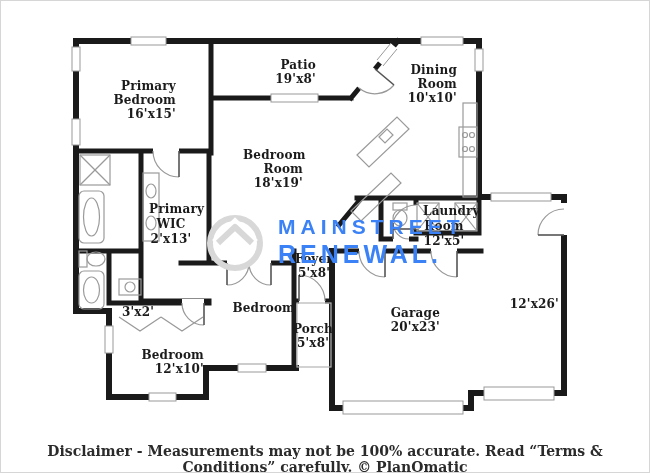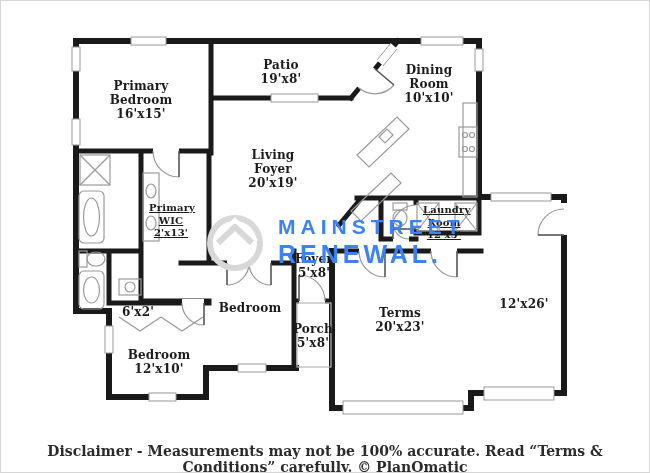--- a/index.html
+++ b/index.html
@@ -4,23 +4,23 @@
 <style>
   html,body{margin:0;padding:0;background:#fff;}
   #page{position:relative;width:650px;height:473px;background:#ffffff;
         border:1px solid #d6d6d6;box-sizing:border-box;overflow:hidden;
         font-family:"DejaVu Serif",serif;}
   #plan-svg{position:absolute;left:0;top:0;}
   .lbl{position:absolute;text-align:center;font-weight:bold;color:#1b1b1b;
        line-height:1.18;letter-spacing:.2px;z-index:3;}
   .lbl .name,.lbl .dims{display:block;}
   .lbl .name:empty{display:none;}
-  .sz-lg{font-size:12px;}
+  .sz-lg{font-size:12px;text-align:right;}
   .sz-md{font-size:12px;}
-  .sz-xs{font-size:10px;line-height:1.25;text-decoration:underline;}
+  .sz-xs{font-size:12px;line-height:1.25;}
   .watermark{position:absolute;left:203px;top:210px;display:flex;align-items:center;
              gap:12px;z-index:4;pointer-events:none;}
   .wm-text{font-family:"Liberation Sans",sans-serif;font-weight:bold;color:#3b82f6;}
   .wm-line1{font-size:21px;letter-spacing:5px;}
   .wm-line2{font-size:25px;letter-spacing:4px;margin-top:1px;}
   .disclaimer{position:absolute;left:0;right:0;top:442px;text-align:center;
               font-size:14px;font-weight:600;color:#2b2b2b;z-index:3;}
 </style>
 </head>
 <body>
@@ -175,22 +175,22 @@
   </div>
   <div class="lbl sz-lg" style="left:245px;top:57px;width:70px">
     <span class="name">Patio</span>
     <span class="dims">19'x8'</span>
   </div>
   <div class="lbl sz-lg" style="left:400px;top:62px;width:56px">
     <span class="name">Dining Room</span>
     <span class="dims">10'x10'</span>
   </div>
   <div class="lbl sz-lg" style="left:242px;top:147px;width:60px">
-    <span class="name">Living Foyer</span>
-    <span class="dims">20'x19'</span>
+    <span class="name">Bedroom Room</span>
+    <span class="dims">18'x19'</span>
   </div>
   <div class="lbl sz-xs" style="left:148px;top:201px;width:44px">
     <span class="name">Primary WIC</span>
     <span class="dims">2'x13'</span>
   </div>
   <div class="lbl sz-xs" style="left:422px;top:203px;width:42px">
     <span class="name">Laundry Room</span>
     <span class="dims">12'x5'</span>
   </div>
   <div class="lbl sz-md" style="left:288px;top:251px;width:50px">
@@ -198,34 +198,34 @@
     <span class="dims">5'x8'</span>
   </div>
   <div class="lbl sz-lg" style="left:204px;top:300px;width:90px">
     <span class="name">Bedroom</span>
   </div>
   <div class="lbl sz-md" style="left:287px;top:321px;width:50px">
     <span class="name">Porch</span>
     <span class="dims">5'x8'</span>
   </div>
   <div class="lbl sz-lg" style="left:359px;top:305px;width:80px">
-    <span class="name">Terms</span>
+    <span class="name">Garage</span>
     <span class="dims">20'x23'</span>
   </div>
   <div class="lbl sz-lg" style="left:488px;top:296px;width:70px">
 
     <span class="dims">12'x26'</span>
   </div>
   <div class="lbl sz-lg" style="left:113px;top:347px;width:90px">
     <span class="name">Bedroom</span>
     <span class="dims">12'x10'</span>
   </div>
   <div class="lbl sz-md" style="left:112px;top:304px;width:50px">
 
-    <span class="dims">6'x2'</span>
+    <span class="dims">3'x2'</span>
   </div>
 
   <div class="watermark">
     <svg width="62" height="62" viewBox="0 0 62 62">
       <circle cx="31" cy="32" r="25" fill="none" stroke="#d8d8d8" stroke-width="6"></circle>
       <path d="M12,33 L31,14 L50,33" fill="none" stroke="#ffffff" stroke-width="11"></path>
       <path d="M14,32 L31,16 L48,32" fill="none" stroke="#d8d8d8" stroke-width="6" stroke-linejoin="round"></path>
     </svg>
     <div class="wm-text">
       <div class="wm-line1">MAINSTREET</div>

